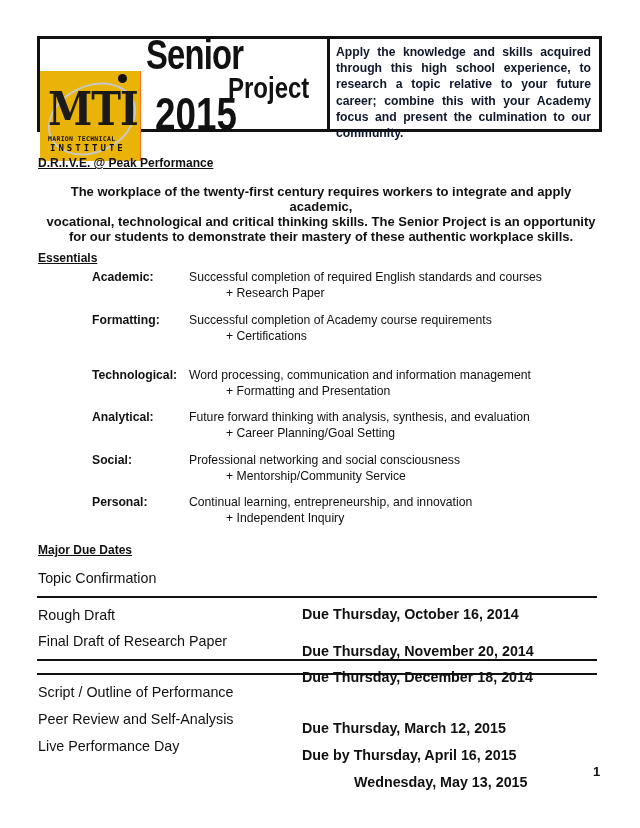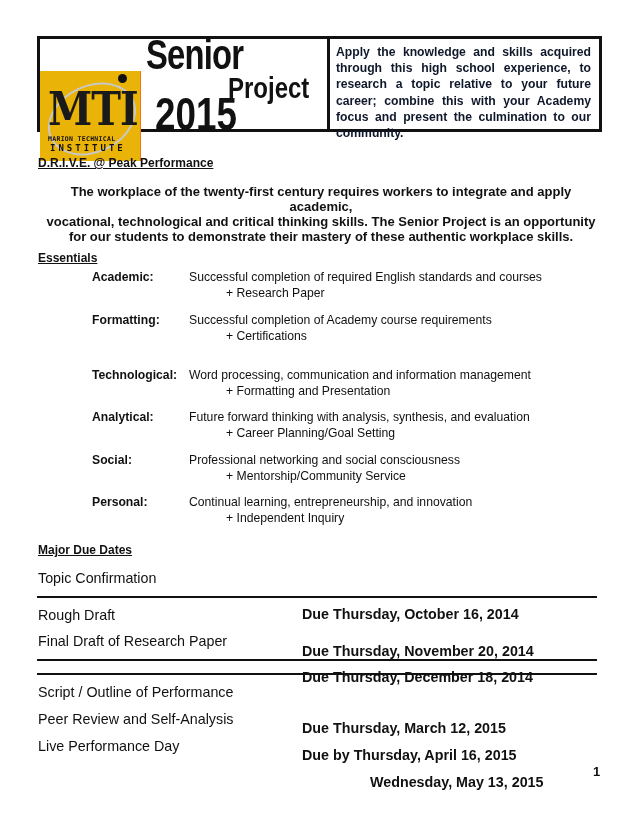--- a/index.html
+++ b/index.html
@@ -18,21 +18,21 @@
     .mission-cell { flex: 1; padding: 5px 8px 0 6px; font-size: 12.2px; line-height: 16.2px; font-weight: bold; text-align: justify; color: #0f172a; }
     .section-h { position: absolute; left: 38px; font-size: 12px; font-weight: bold; text-decoration: underline; }
     .intro { position: absolute; left: 38px; width: 566px; top: 184px; text-align: center; font-size: 13px; font-weight: bold; line-height: 15px; }
     .ess-row { position: absolute; left: 76px; width: 540px; font-size: 12.2px; }
     .ess-label { position: absolute; left: 8px; top: 0; font-weight: bold; margin-left: 8px; }
     .ess-desc { position: absolute; left: 113px; top: 0; white-space: nowrap; }
     .ess-sub { position: absolute; left: 150px; top: 16px; white-space: nowrap; }
     .due-row { position: absolute; left: 38px; width: 560px; font-size: 14.3px; }
     .due-name { position: absolute; left: 0; top: 0; white-space: nowrap; }
     .due-date { position: absolute; left: 264px; top: 0; font-weight: bold; white-space: nowrap; margin-top: 36px; }
-    .due-date.indent { left: 332px; text-align: right; }
+    .due-date.indent { left: 316px; text-align: right; }
     .rule { position: absolute; left: 37px; width: 560px; height: 2px; background: #111; }
     .page-num { position: absolute; left: 593px; top: 764px; font-size: 13px; font-weight: bold; }
   </style>
 </head>
 <body>
 
 <div class="header-box">
   <div class="logo-cell">
     <div class="logo-ring"></div>
     <div class="logo-mti">MTI</div>

